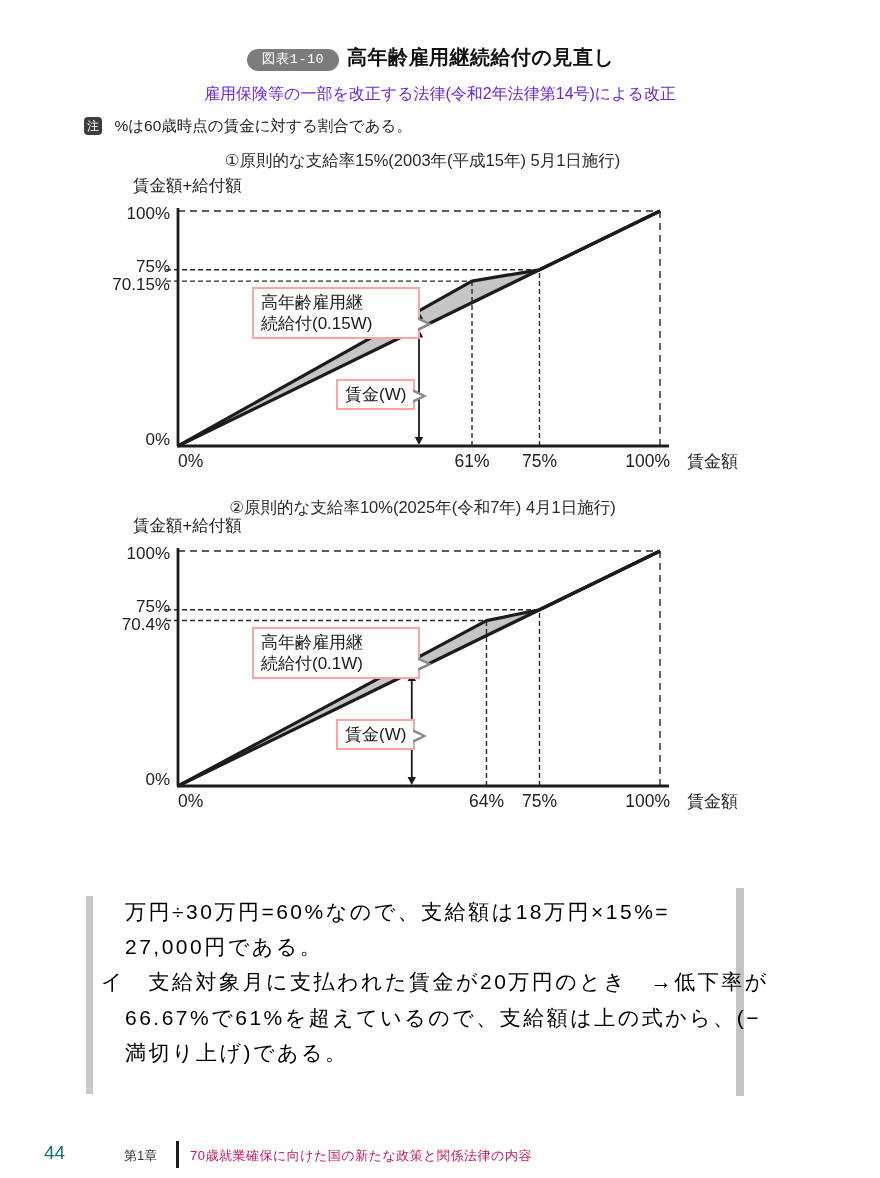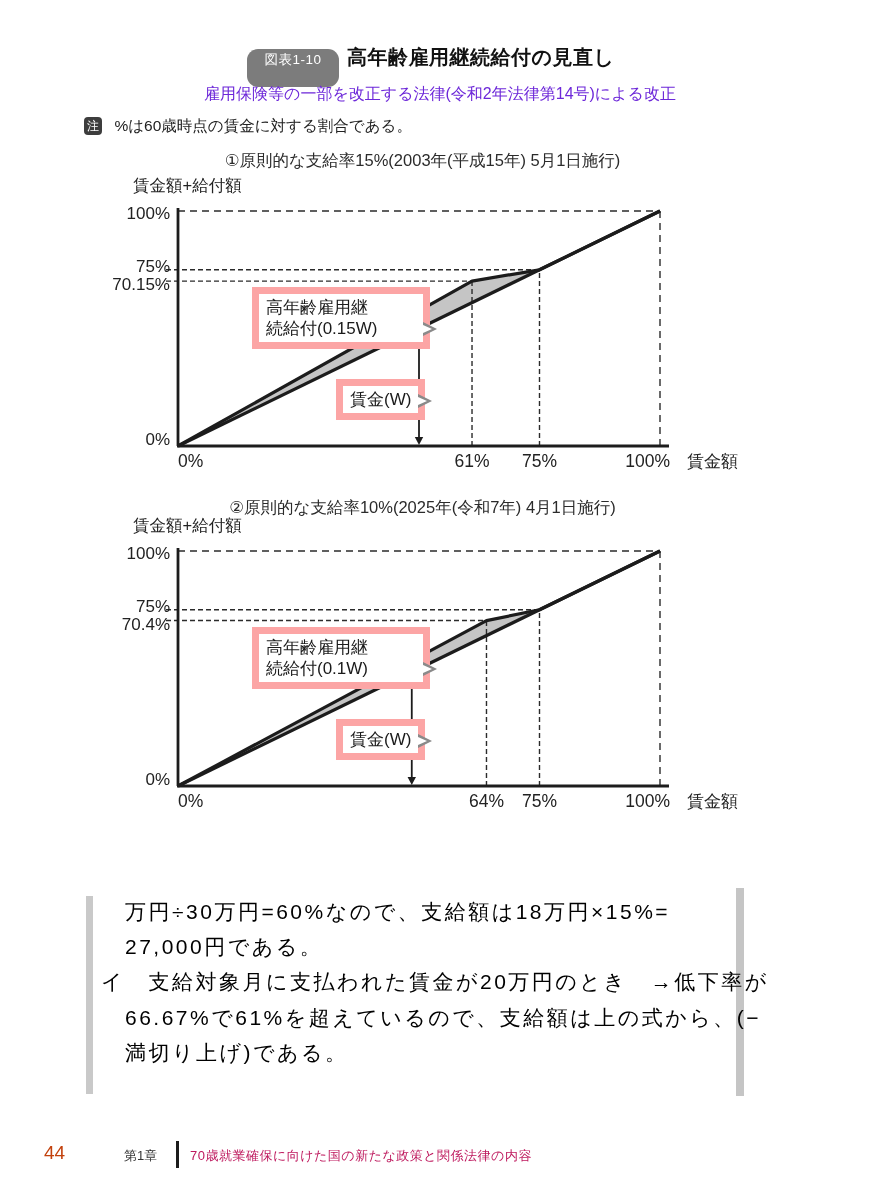--- a/index.html
+++ b/index.html
@@ -1,53 +1,53 @@
 <!DOCTYPE html>
 <html><head>
 <meta charset="utf-8">
 <style>
   html,body{margin:0;padding:0;background:#e8e8e8;}
   .page{position:relative;width:880px;height:1178px;background:#ffffff;margin:0 auto;
         font-family:"Liberation Sans","DejaVu Sans",sans-serif;color:#1c1c1c;overflow:hidden;}
 
   
-  .figure-badge{position:absolute;left:247px;top:49px;width:92px;height:38px;background:#7c7c7c;
-    border-radius:11px;color:#ffffff;font-size:13.5px;line-height:22px;text-align:center;letter-spacing:.5px;}
+  .figure-badge{position:absolute;left:247px;top:49px;width:92px;height:22px;background:#7c7c7c;
+    border-radius:11px;color:#ffffff;font-size:13.5px;line-height:22px;text-align:center;letter-spacing:.5px;font-family:Liberation Mono, monospace;}
   .main-title{position:absolute;left:347px;top:44px;font-size:20px;font-weight:bold;color:#111111;letter-spacing:.5px;}
   .subtitle{position:absolute;left:0;top:84px;width:880px;text-align:center;font-size:16px;color:#6d28d9;}
   .note-row{position:absolute;left:84px;top:116px;height:20px;}
   .note-badge{display:inline-block;width:18px;height:18px;background:#3d3d3d;border-radius:4px;color:#fff;
     font-size:12px;line-height:18px;text-align:center;vertical-align:top;margin-top:1px;}
   .note-text{display:inline-block;font-size:15.5px;color:#222222;margin-left:8px;line-height:20px;}
 
   
   .chart-section{position:absolute;left:0;width:880px;height:340px;}
   .chart-title{position:absolute;left:0;top:0;width:845px;text-align:center;font-size:16.5px;color:#2b2b2b;}
   .y-axis-title{position:absolute;left:133px;top:27px;font-size:16.5px;color:#222222;}
   .chart-svg{position:absolute;left:90px;top:47px;}
   svg text{font-family:"Liberation Sans","DejaVu Sans",sans-serif;}
 
   
-  .callout{position:absolute;border:7px solid #fca5a5;background:#ffffff;color:#1a1a1a;
+  .callout{position:absolute;border:2px solid #fca5a5;background:#ffffff;color:#1a1a1a;
     font-size:17px;line-height:21px;padding:3px 7px;white-space:nowrap;z-index:3;}
   .callout .ptr{position:absolute;right:-14px;width:0;height:0;
     border-top:7px solid transparent;border-bottom:7px solid transparent;border-left:14px solid #8a8a8a;}
   .callout .ptr::after{content:"";position:absolute;left:-14px;top:-4px;width:0;height:0;
     border-top:4px solid transparent;border-bottom:4px solid transparent;border-left:9px solid #ffffff;}
 
   
   .body-block{position:absolute;left:86px;top:888px;width:660px;height:212px;}
   .body-bar-left{position:absolute;left:0;top:8px;width:7px;height:198px;background:#c9c9c9;}
   .body-bar-right{position:absolute;right:2px;top:0;width:8px;height:208px;background:#c5c5c5;}
   .body-lines{position:absolute;left:15px;top:6px;width:630px;font-size:21px;color:#000000;letter-spacing:2.5px;}
   .body-line{height:35.2px;line-height:35.2px;white-space:nowrap;}
   .body-line.indent{padding-left:24px;}
 
   
-  .footer-pagenum{position:absolute;left:44px;top:1142px;font-size:19px;color:#c2410c;}
+  .footer-pagenum{position:absolute;left:44px;top:1142px;font-size:19px;color:#0f766e;}
   .footer-chapter{position:absolute;left:124px;top:1147px;font-size:13px;color:#333333;}
   .footer-divider{position:absolute;left:176px;top:1141px;width:3px;height:27px;background:#1c1c1c;}
   .footer-title{position:absolute;left:190px;top:1147px;font-size:13px;color:#be185d;letter-spacing:.5px;}
 </style>
 </head>
 <body>
 
 <div class="page">
 
   <div class="figure-badge">図表1-10</div>

